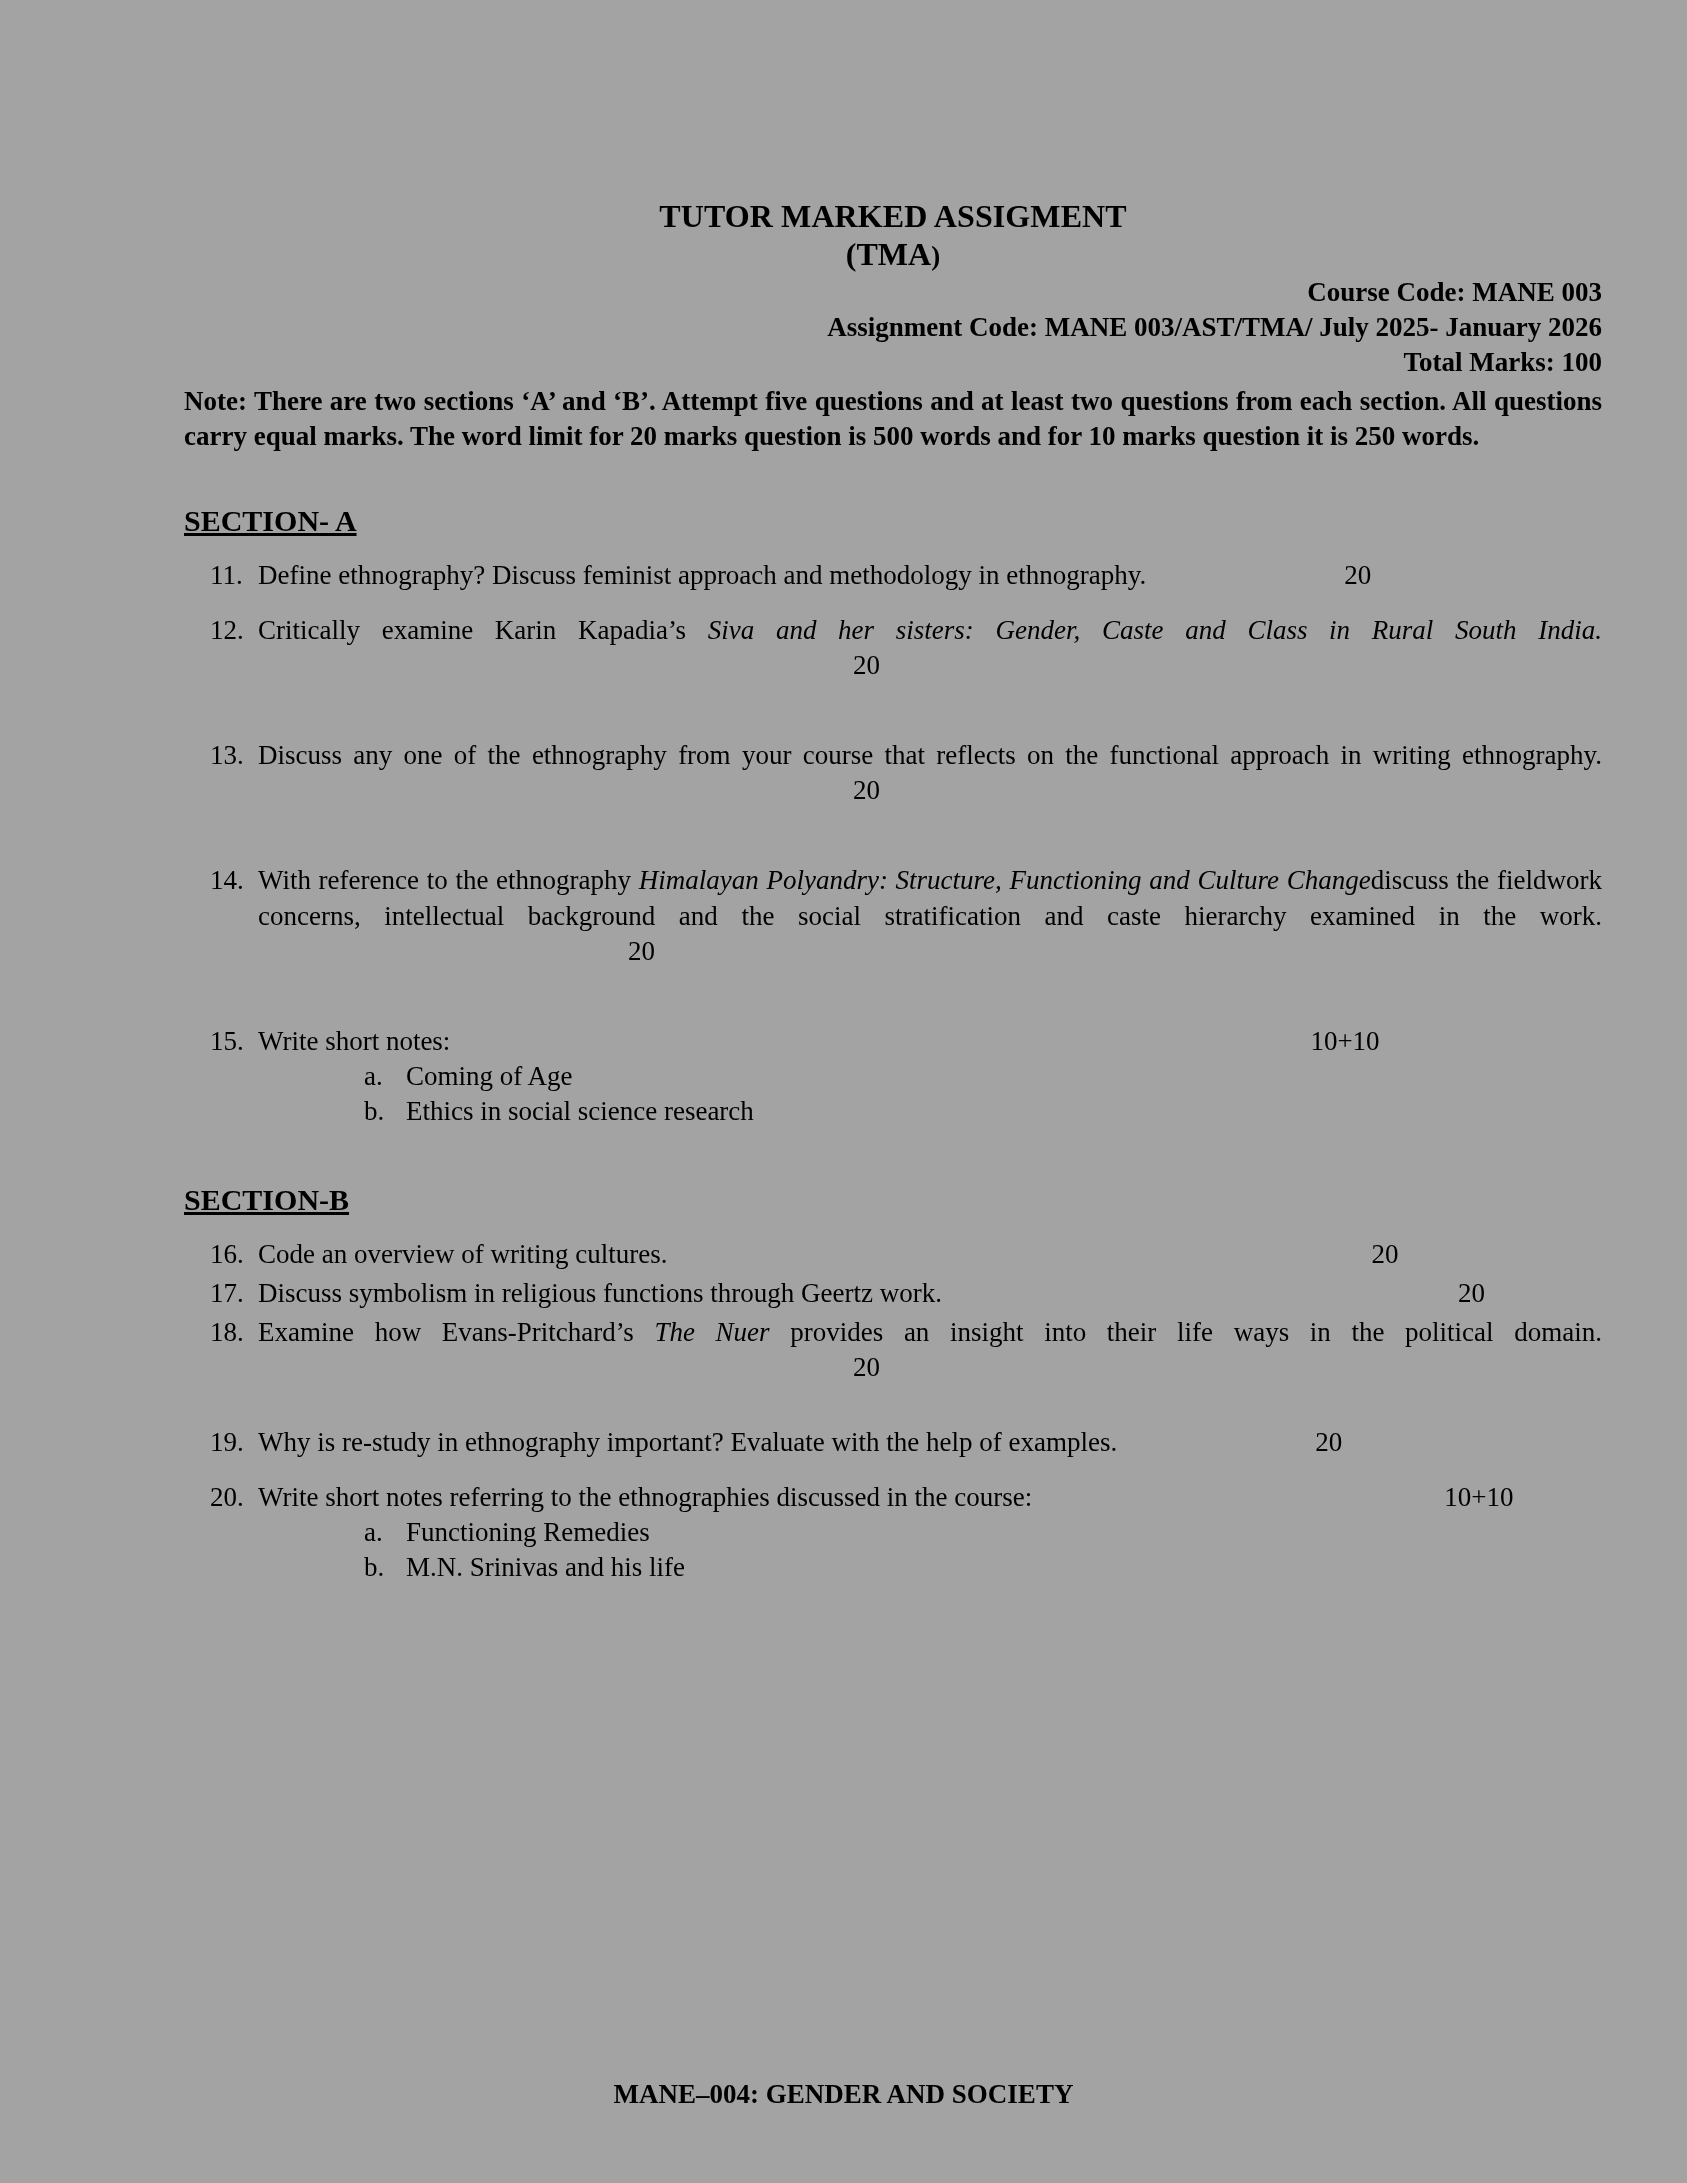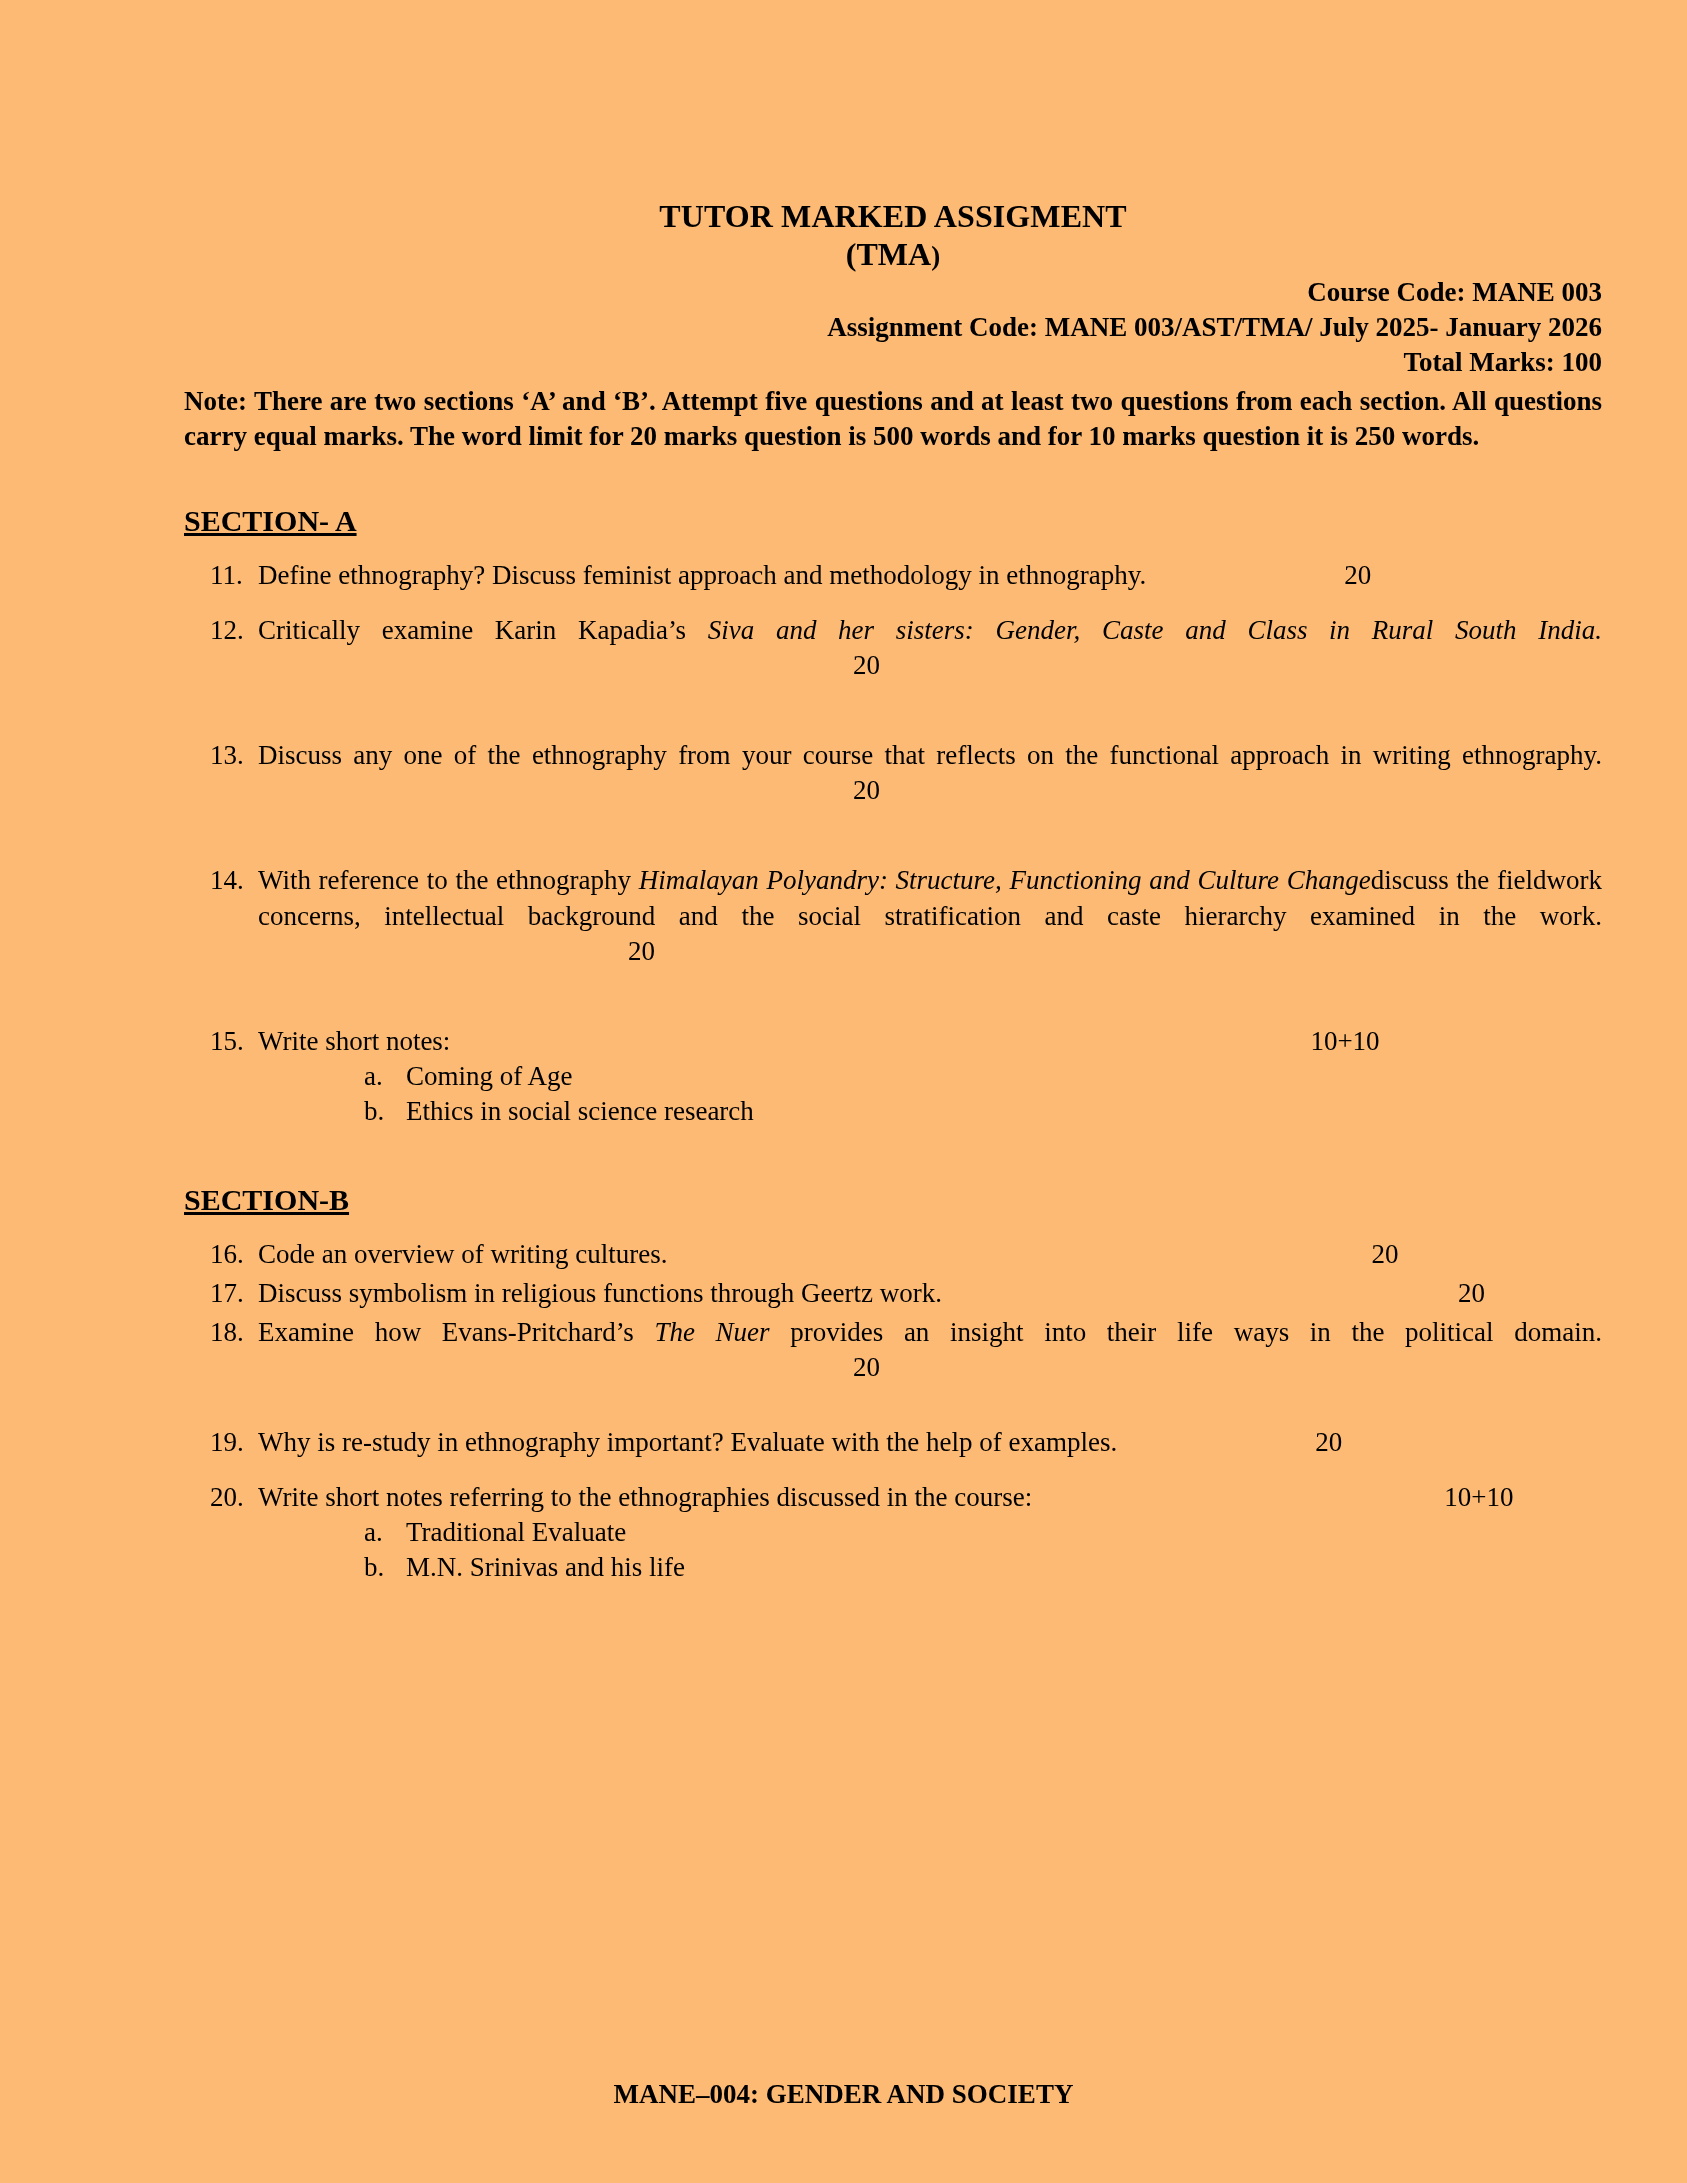--- a/index.html
+++ b/index.html
@@ -8,21 +8,21 @@
     background: #ffffff;
   }
   body {
     font-family: "Liberation Serif", "DejaVu Serif", serif;
     color: #000000;
   }
   .page {
     position: relative;
     width: 1687px;
     height: 2183px;
-    background: #fdba74;
+    background: #a3a3a3;
     box-sizing: border-box;
     padding: 2px;
     overflow: hidden;
   }
   .content {
     position: absolute;
     left: 184px;
     top: 0;
     width: 1418px; 
   }
@@ -231,21 +231,21 @@
         <span class="qnum">19.</span>
         <span class="qtext"><span>Why is re-study in ethnography important? Evaluate with the help of examples.</span><span class="gap-md"></span><span class="marks">20</span></span>
       </div>
 
       <div class="qitem">
         <span class="qnum">20.</span>
         <span class="qtext"><span>Write short notes referring to the ethnographies discussed in the course:</span><span class="gap-lg"></span><span class="gap-sm"></span><span class="marks">10+10</span></span>
         <ul class="sublist">
           <li class="subitem">
             <span class="subletter">a.</span>
-            <span>Traditional Evaluate</span>
+            <span>Functioning Remedies</span>
           </li>
           <li class="subitem">
             <span class="subletter">b.</span>
             <span>M.N. Srinivas and his life</span>
           </li>
         </ul>
       </div>
 
     </div>
 

